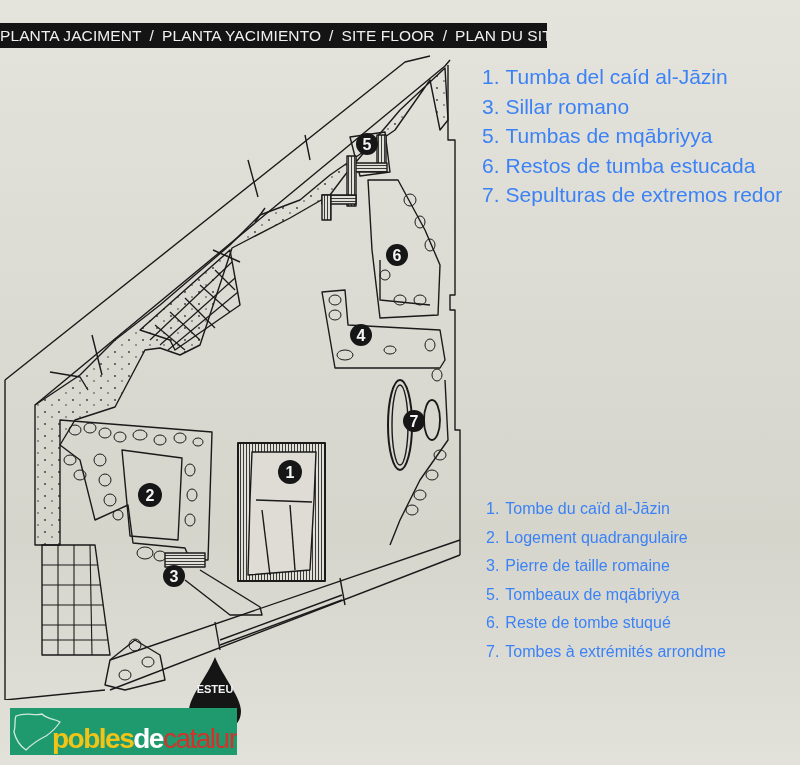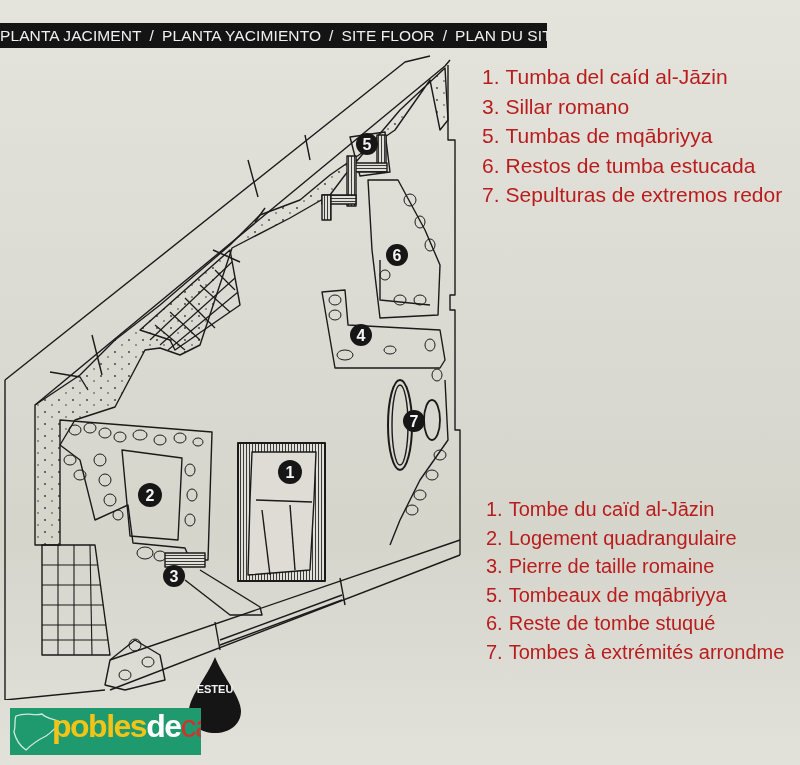--- a/index.html
+++ b/index.html
@@ -12,31 +12,31 @@
   .title-bar {
     position:absolute; left:0; top:23px; width:547px; height:25px;
     background:#141414; color:#f0f0f0;
     font-size:15.5px; line-height:25px; white-space:nowrap; overflow:hidden;
     letter-spacing:0.1px; padding-left:0;
   }
   .title-bar span.sep { margin:0 8px; }
   .plan { position:absolute; left:0; top:40px; width:470px; height:660px; }
   .legend {
     position:absolute; list-style:none; margin:0; padding:0;
-    font-size:21px; line-height:29.5px; white-space:nowrap; color:#b91c1c;
+    font-size:21px; line-height:29.5px; white-space:nowrap; color:#3b82f6;
   }
   .legend-es { left:482px; top:62px; }
-  .legend-fr { left:486px; top:495px; font-size:20px; line-height:28.5px; }
+  .legend-fr { left:486px; top:495px; font-size:16px; line-height:28.5px; }
   .legend li { overflow:hidden; }
   .num { margin-right:6px; }
   .logo {
-    position:absolute; left:10px; top:708px; width:191px; height:47px;
-    background:#1e9a6e; display:flex; align-items:flex-start;
+    position:absolute; left:10px; top:708px; width:227px; height:47px;
+    background:#1e9a6e; display:flex; align-items:flex-end;
     font-family:"Liberation Sans", sans-serif; font-weight:bold;
-    font-size:32px; letter-spacing:-1.5px; overflow:hidden;
+    font-size:28px; letter-spacing:-1.5px; overflow:hidden;
   }
   .logo .map { position:absolute; left:2px; top:2px; width:60px; height:42px; }
   .logo .w1 { color:#f2c417; margin-left:42px; position:relative; }
   .logo .w2 { color:#ffffff; font-weight:bold; position:relative; }
   .logo .w3 { color:#d3322c; font-weight:normal; position:relative; }
   .esteu {
     position:absolute; left:185px; top:655px; width:60px; height:80px;
   }
 </style>
 </head>

